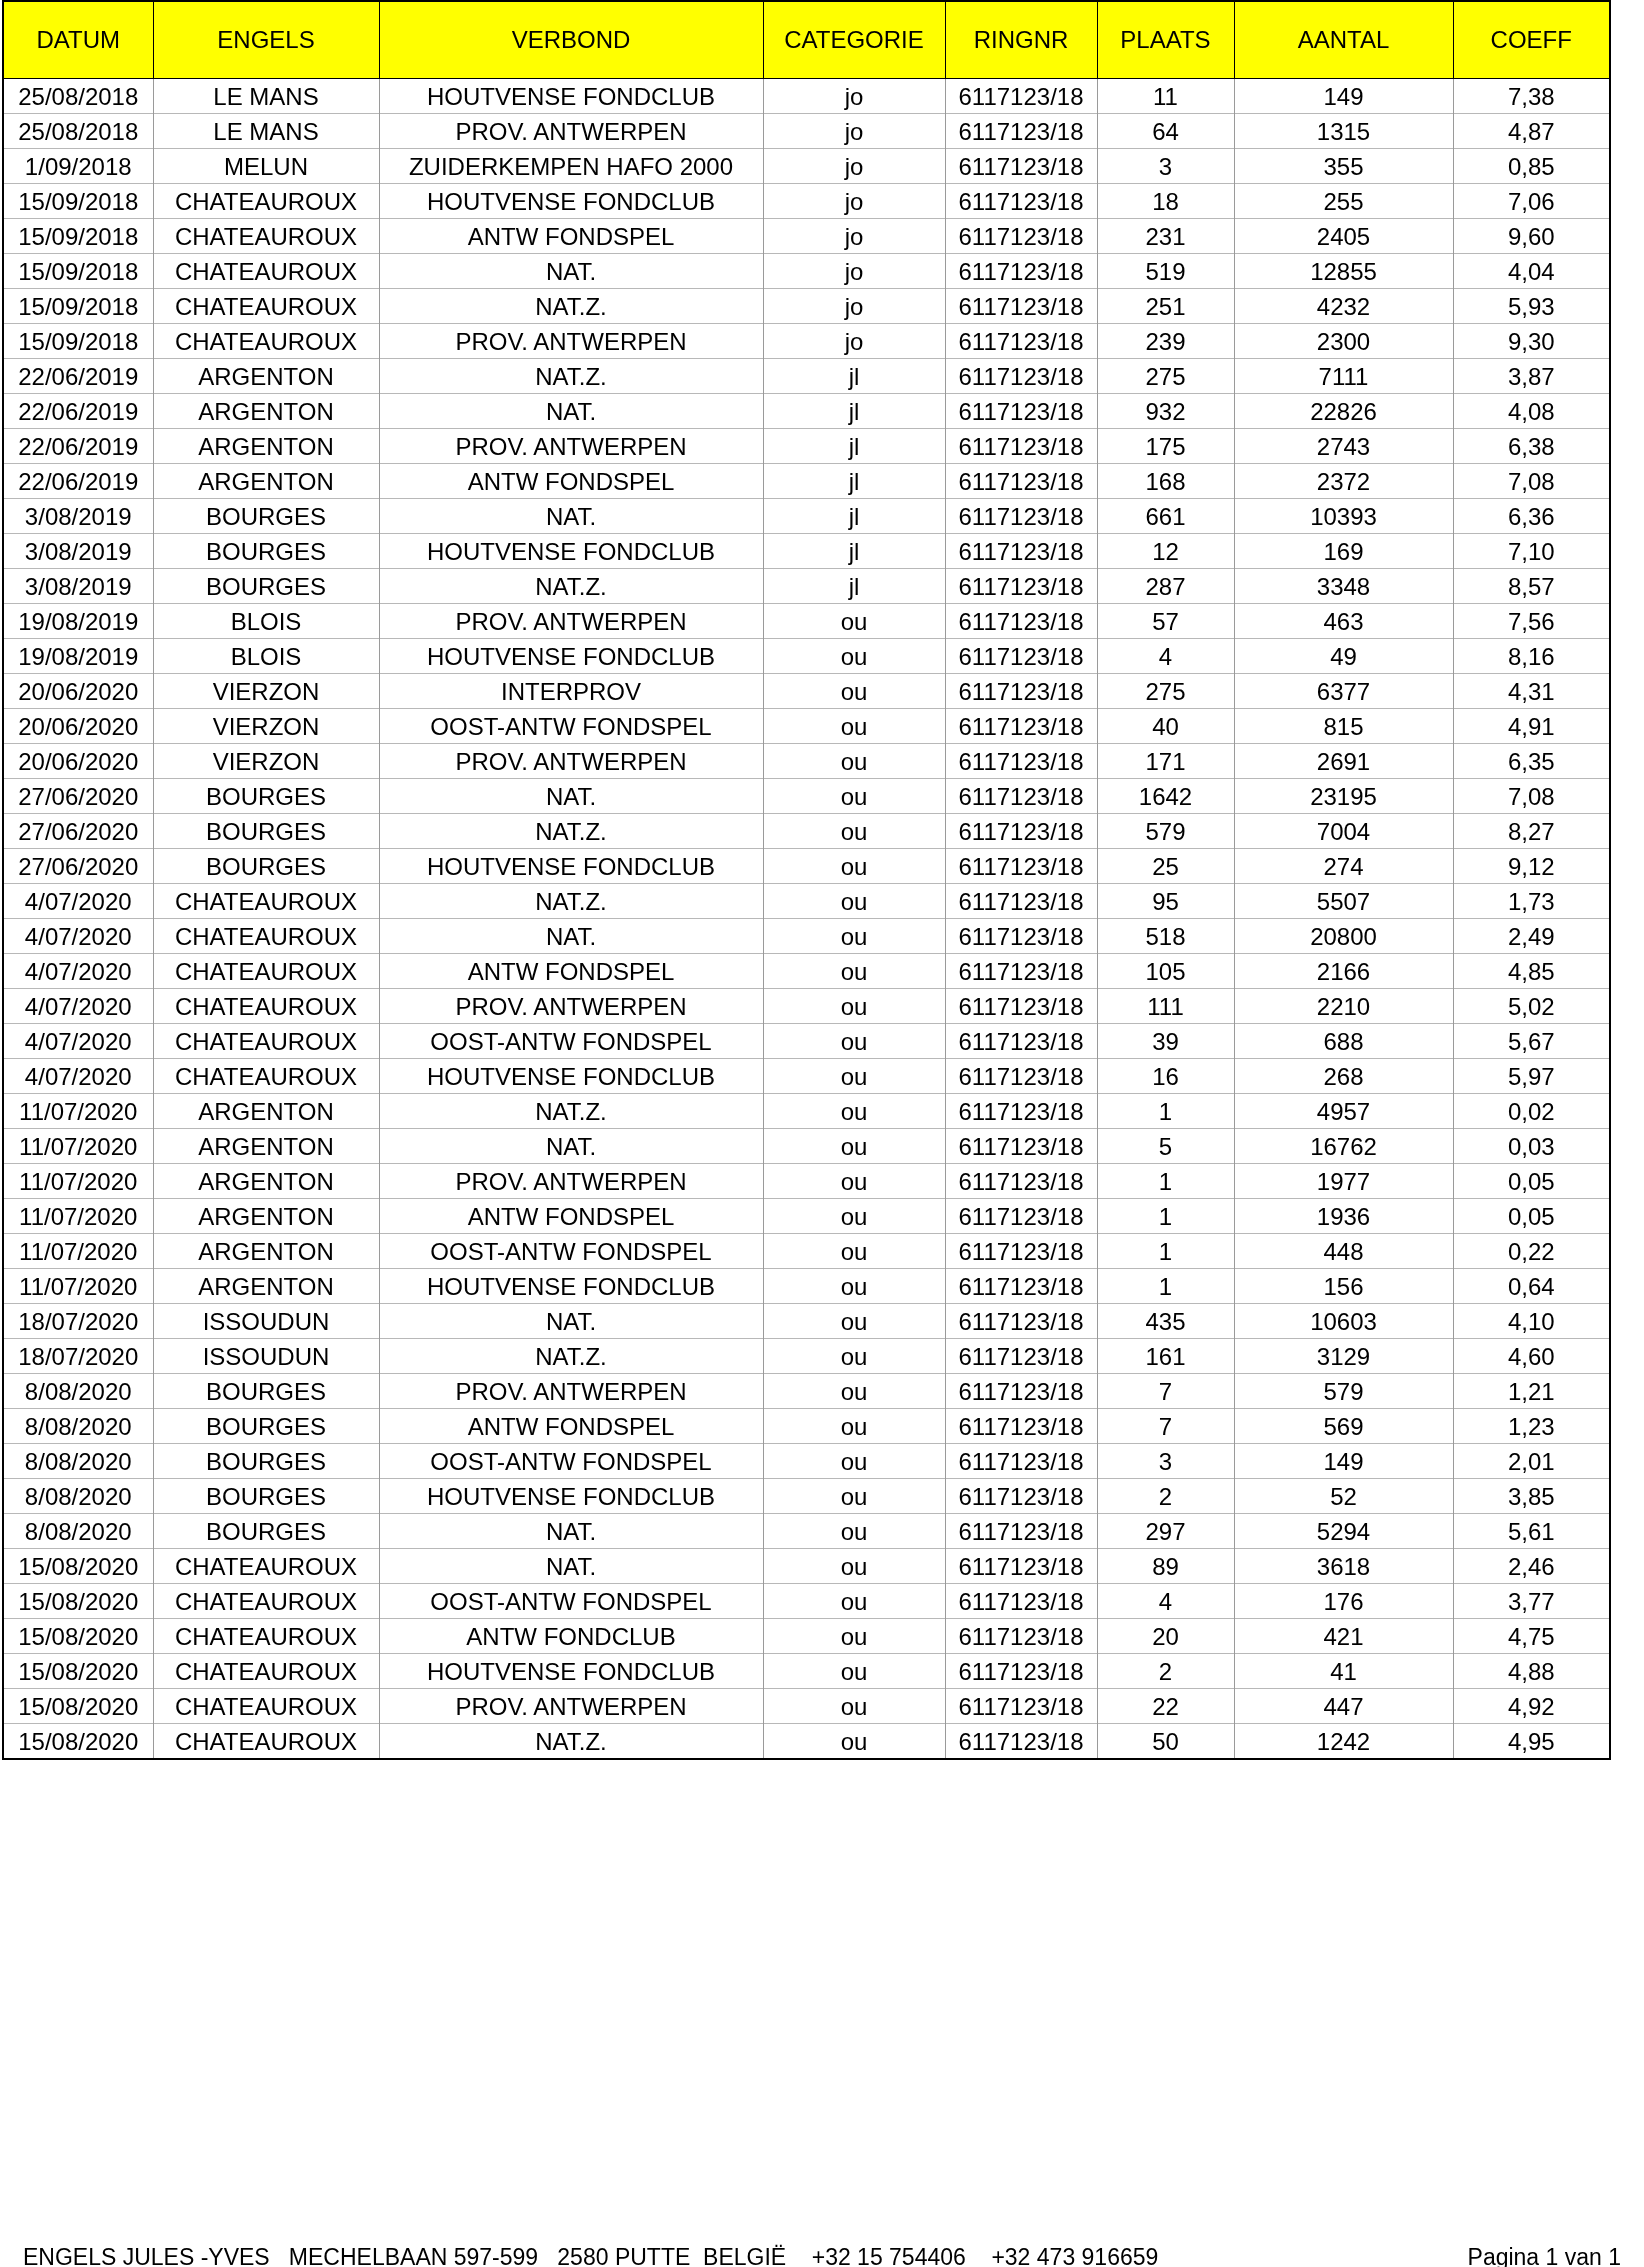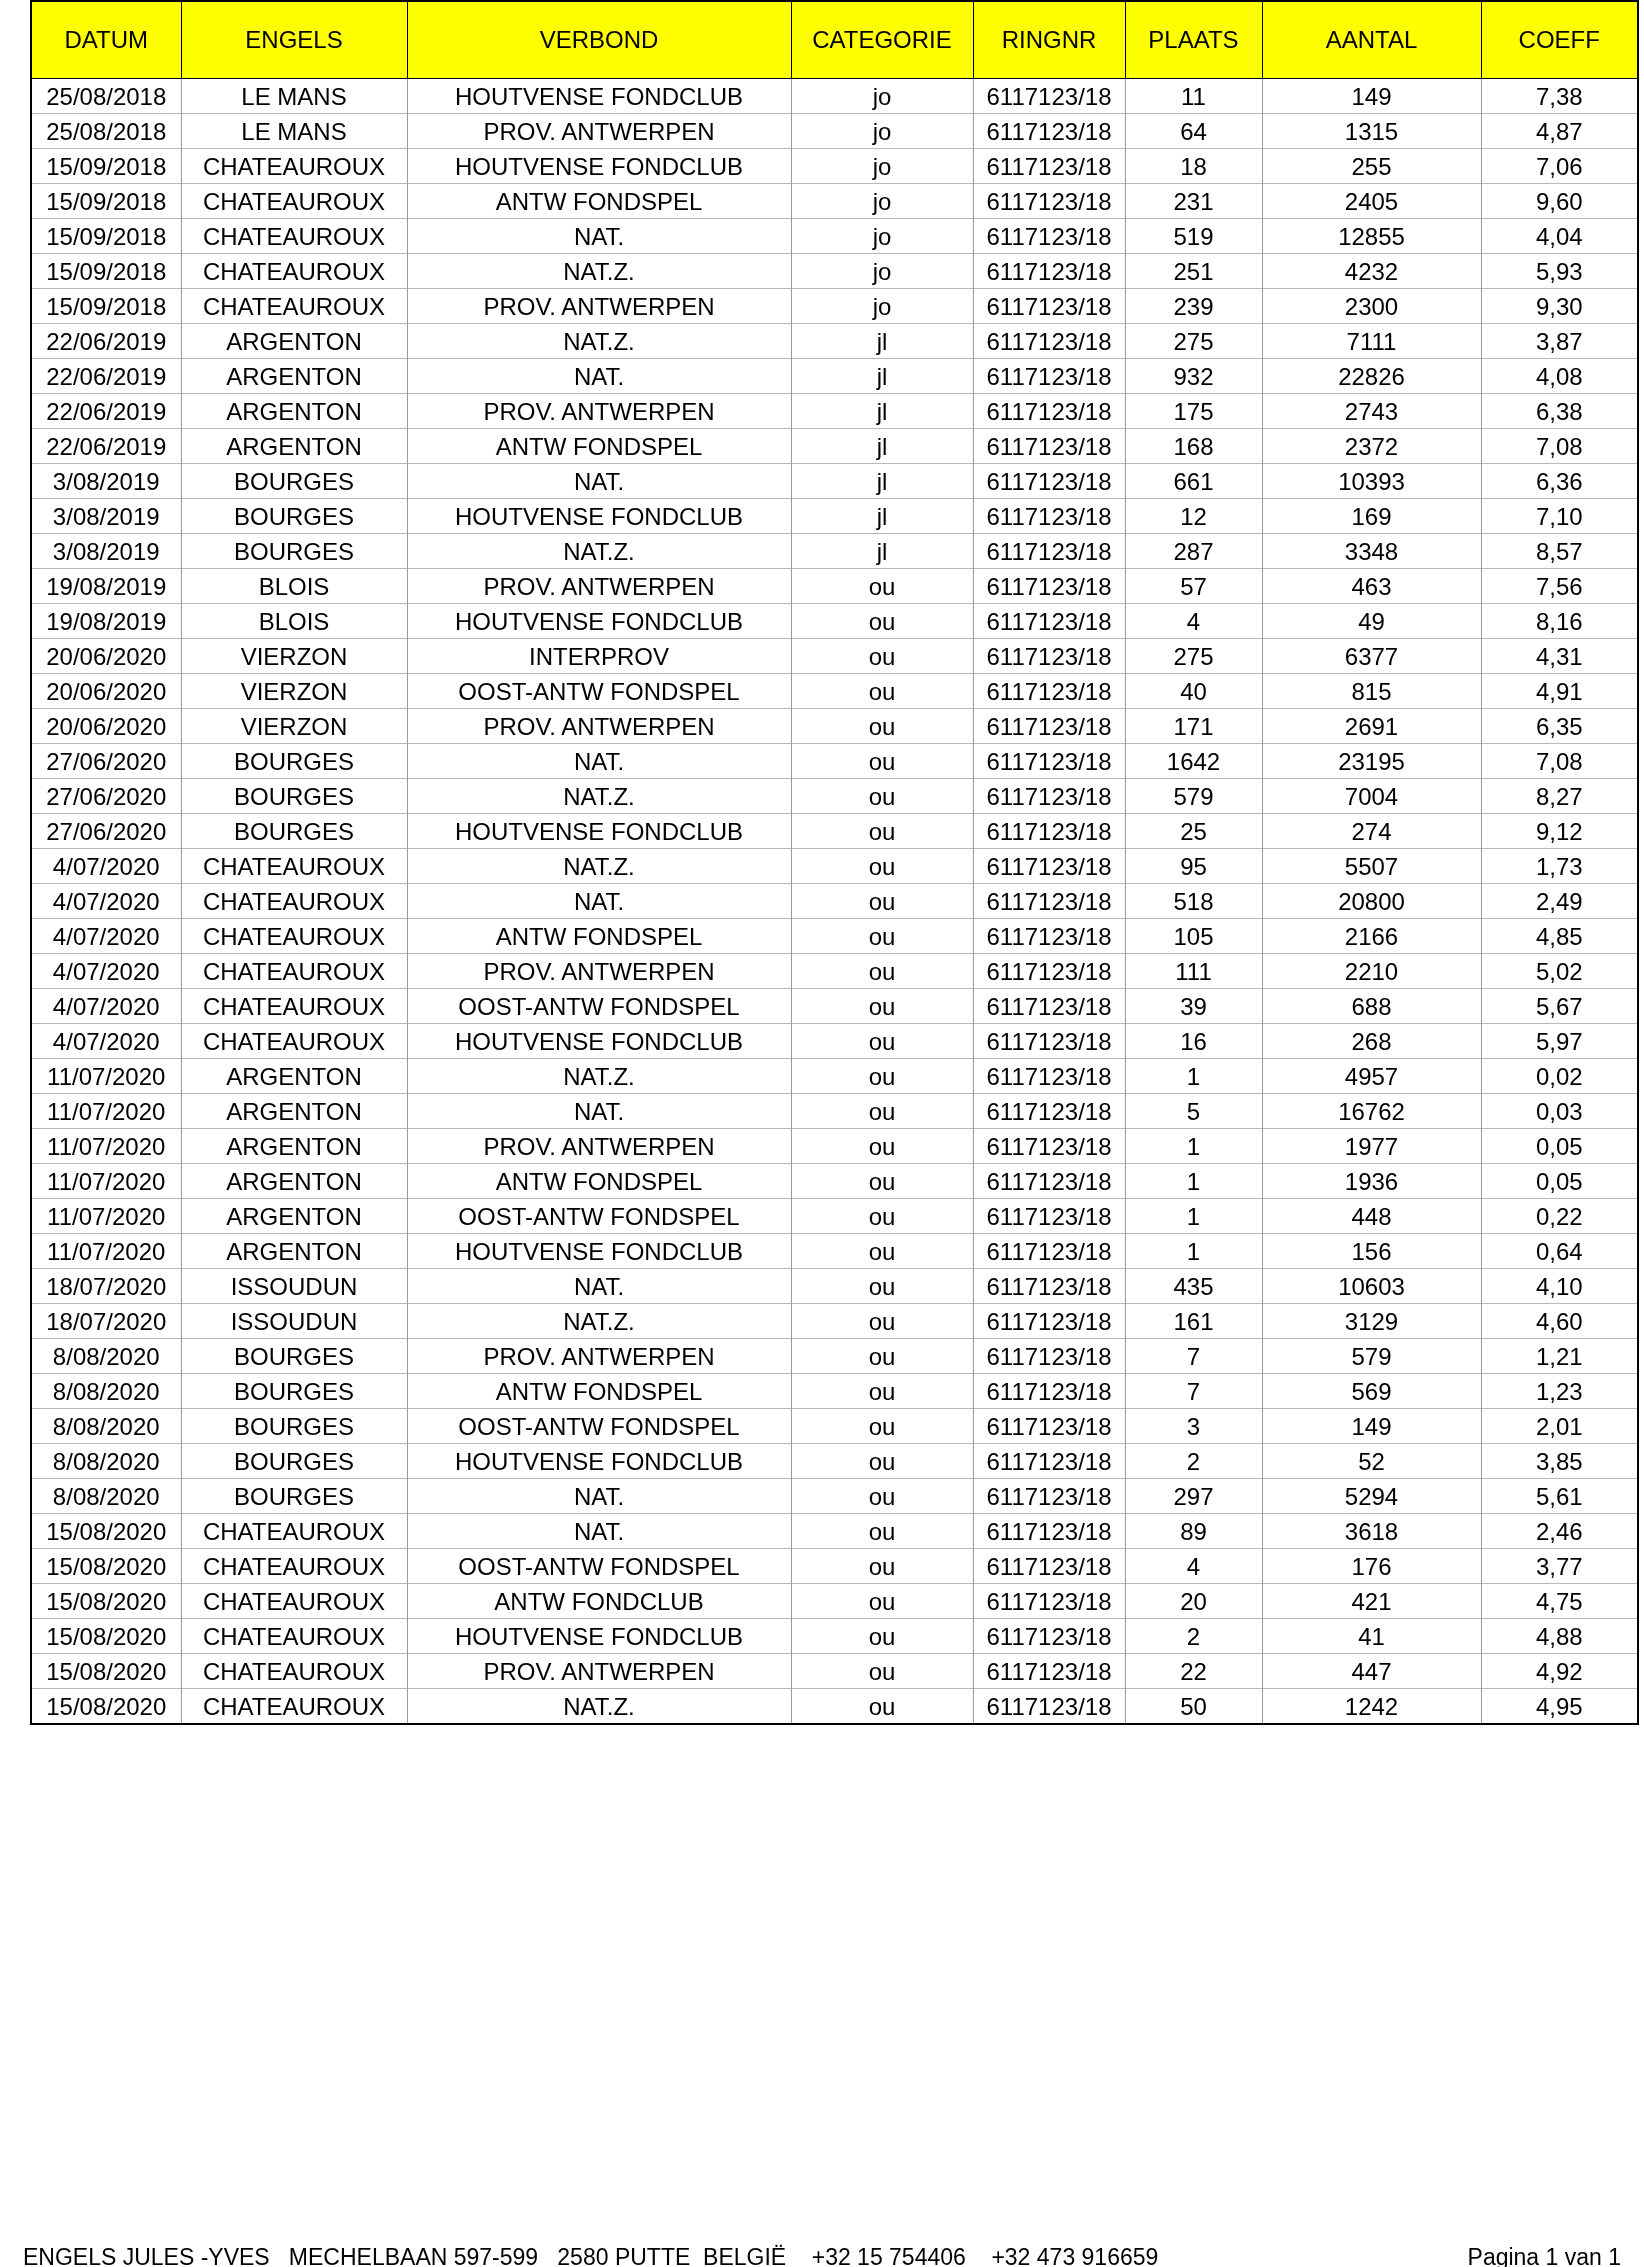--- a/index.html
+++ b/index.html
@@ -1,18 +1,18 @@
 <!DOCTYPE html>
 <html><head>
 <meta charset="utf-8">
 <style>
   html, body { margin:0; padding:0; background:#ffffff; }
   body { width:1644px; height:2267px; position:relative; overflow:hidden;
          font-family:"Liberation Sans", sans-serif; color:#000; }
-  #results-table { position:absolute; left:30px; top:0; width:1606px;
+  #results-table { position:absolute; left:2px; top:0; width:1606px;
          border-collapse:collapse; table-layout:fixed; border:2.9px solid #000; }
   #results-table th { background:#ffff00; font-weight:normal; font-size:24px;
          height:76px; border:1.9px solid #000; text-align:center; padding:0; }
   #results-table td { font-size:24px; height:34px; line-height:33px; text-align:center;
          padding:0; border-left:1px solid #9a9a9a; border-right:1px solid #9a9a9a;
          border-top:1.9px solid #b8b8b8; white-space:nowrap; overflow:hidden; }
   #results-table tbody tr:first-child td { border-top:1.9px solid #000; }
   #footer { position:absolute; left:23px; right:23px; top:2244px; font-size:23px;
          display:flex; justify-content:space-between; white-space:pre; }
 </style>
@@ -57,20 +57,30 @@
         <td>25/08/2018</td>
         <td>LE MANS</td>
         <td>PROV. ANTWERPEN</td>
         <td>jo</td>
         <td>6117123/18</td>
         <td>64</td>
         <td>1315</td>
         <td>4,87</td>
       </tr>
       <tr>
+        <td>1/09/2018</td>
+        <td>MELUN</td>
+        <td>ZUIDERKEMPEN HAFO 2000</td>
+        <td>jo</td>
+        <td>6117123/18</td>
+        <td>3</td>
+        <td>355</td>
+        <td>0,85</td>
+      </tr>
+      <tr>
         <td>15/09/2018</td>
         <td>CHATEAUROUX</td>
         <td>HOUTVENSE FONDCLUB</td>
         <td>jo</td>
         <td>6117123/18</td>
         <td>18</td>
         <td>255</td>
         <td>7,06</td>
       </tr>
       <tr>

